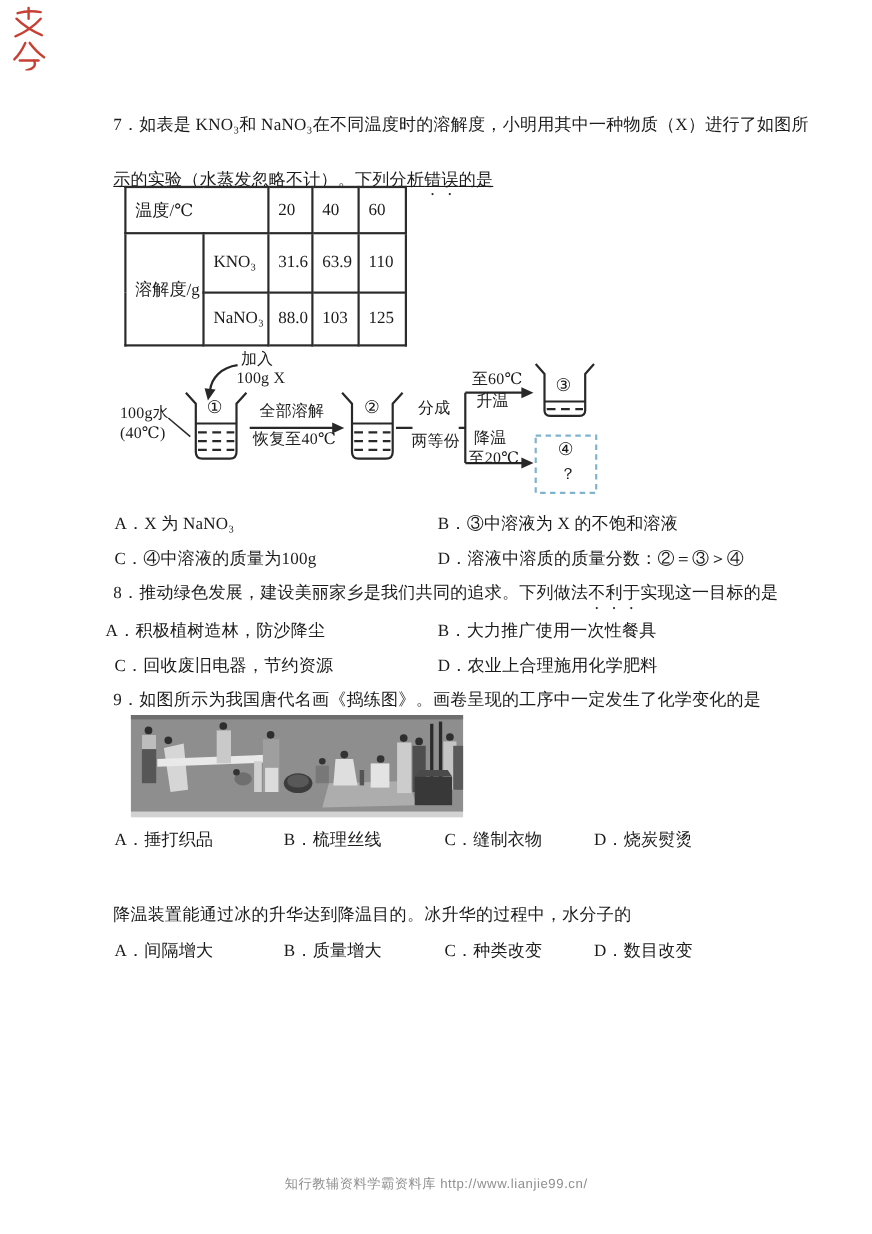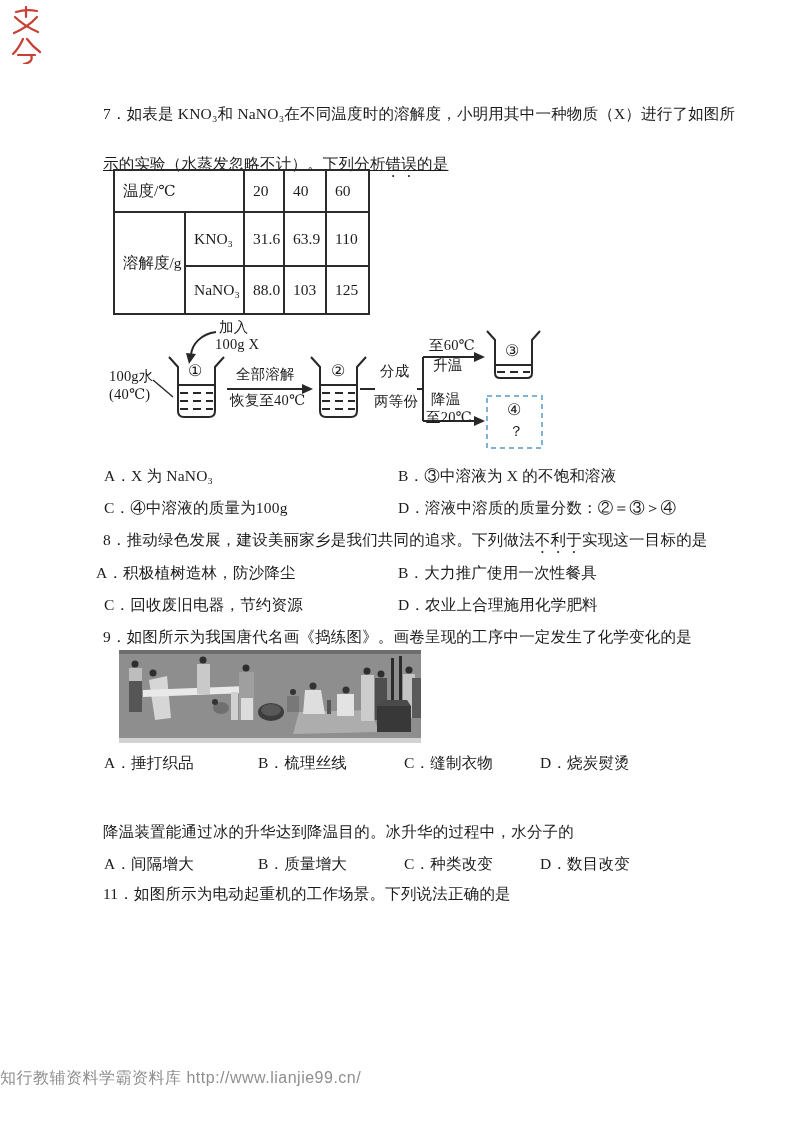--- a/index.html
+++ b/index.html
@@ -22,22 +22,22 @@
   
   .diagram{position:absolute;left:103px;top:318px;width:470px;height:142px;}
   .diagram .t{font-size:14.5px;line-height:18px;}
   .diagram .circled{font-size:16px;}
   .diagram svg{position:absolute;left:0;top:0;}
   
   .painting{position:absolute;left:117px;top:649px;width:306px;height:96px;}
   
   .opt{position:absolute;font-size:15.5px;white-space:nowrap;letter-spacing:.2px;}
   
-  .footer{position:absolute;left:0;top:1068px;width:793px;
-    font-family:"Liberation Sans","DejaVu Sans",sans-serif;font-size:16px;color:#8f8f8f;letter-spacing:.5px;}
+  .footer{position:absolute;left:0;top:1068px;width:793px;text-align:center;
+    font-family:"Liberation Sans","DejaVu Sans",sans-serif;font-size:12px;color:#8f8f8f;letter-spacing:.5px;}
   
   .redmark{position:absolute;left:10px;top:6px;}
 </style>
 </head>
 <body>
 
 <div class="page">
 
   <svg class="redmark" width="36" height="58" viewBox="0 0 36 58">
     <g stroke="#c84034" stroke-width="2.2" fill="none" stroke-linecap="round">
@@ -210,17 +210,16 @@
   <div class="opt" style="left:258px;top:753px;">B．梳理丝线</div>
   <div class="opt" style="left:404px;top:753px;">C．缝制衣物</div>
   <div class="opt" style="left:540px;top:753px;">D．烧炭熨烫</div>
 
   <div class="t" style="left:103px;top:822px;">降温装置能通过冰的升华达到降温目的。冰升华的过程中，水分子的</div>
   <div class="opt" style="left:104px;top:854px;">A．间隔增大</div>
   <div class="opt" style="left:258px;top:854px;">B．质量增大</div>
   <div class="opt" style="left:404px;top:854px;">C．种类改变</div>
   <div class="opt" style="left:540px;top:854px;">D．数目改变</div>
 
-  <div class="t" style="left:103px;top:884px;">11．如图所示为电动起重机的工作场景。下列说法正确的是</div>
 
   <div class="footer">知行教辅资料学霸资料库 http://www.lianjie99.cn/</div>
 
 </div>
 
 </body></html>

